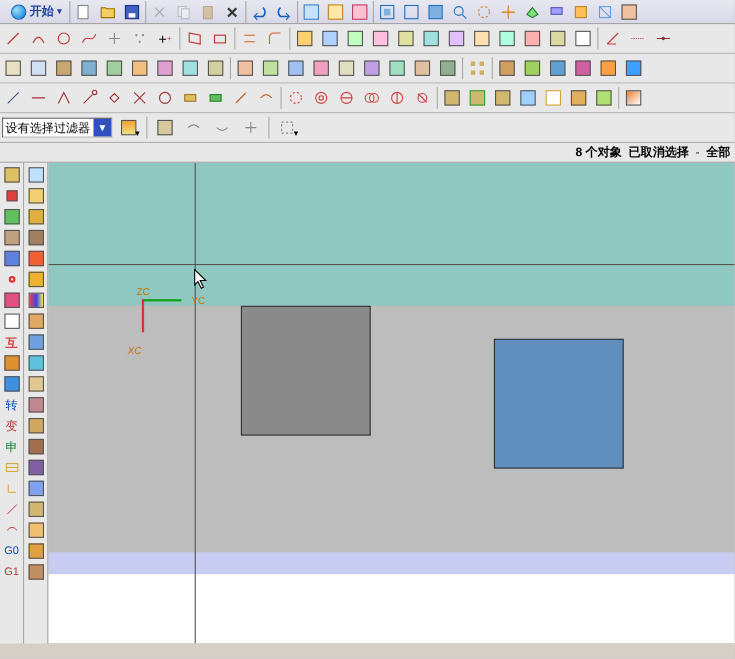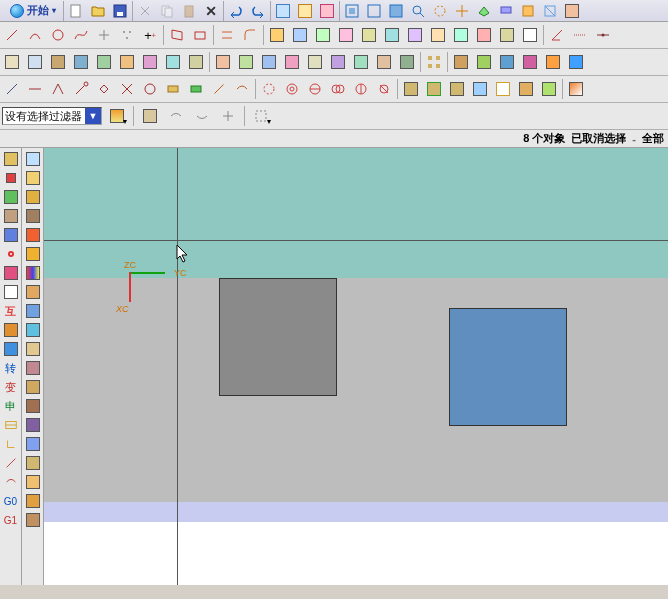--- a/index.html
+++ b/index.html
@@ -196,21 +196,21 @@
     top: 124px;
     width: 60px;
     height: 60px;
     pointer-events: none;
   }
   .wcs-y { position: absolute; left: 3px; top: 0; width: 2px; height: 30px; background: #e03030; }
   .wcs-x { position: absolute; left: 3px; top: 0; width: 36px; height: 2px; background: #10a010; }
   .wcs-lbl { position: absolute; font-size: 9px; color: #d07000; }
   .lbl-yc { left: 48px; top: -4px; }
   .lbl-zc { left: -2px; top: -12px; }
-  .lbl-xc { left: -10px; top: 32px; font-style: italic; }
+  .lbl-xc { left: -10px; top: 42px; font-style: italic; }
   .cursor-arrow {
     position: absolute;
     left: 132px; top: 96px;
     width: 14px; height: 20px;
     pointer-events: none;
   }
   
   .ico { width:14px; height:14px; display:inline-block; border:1px solid #555; }
 </style>
 </head>

